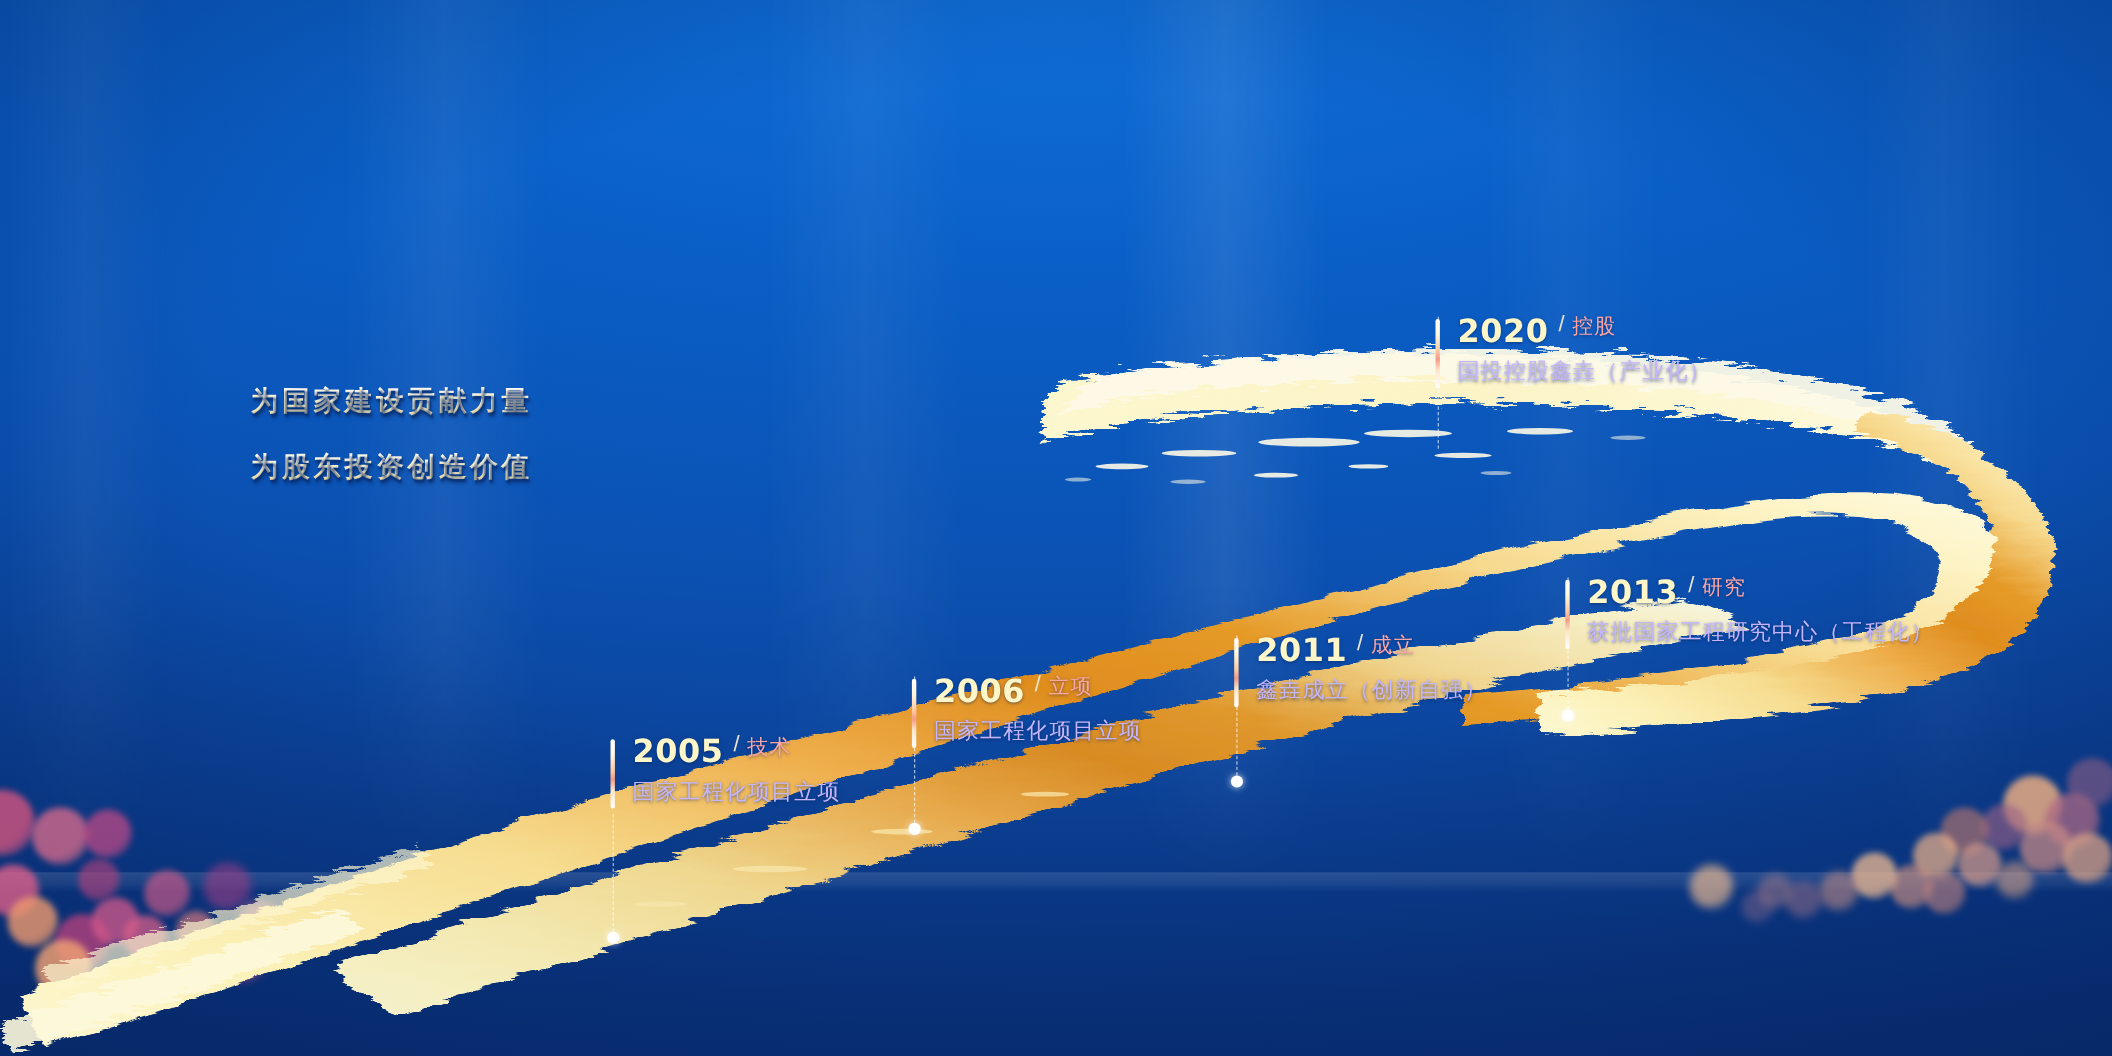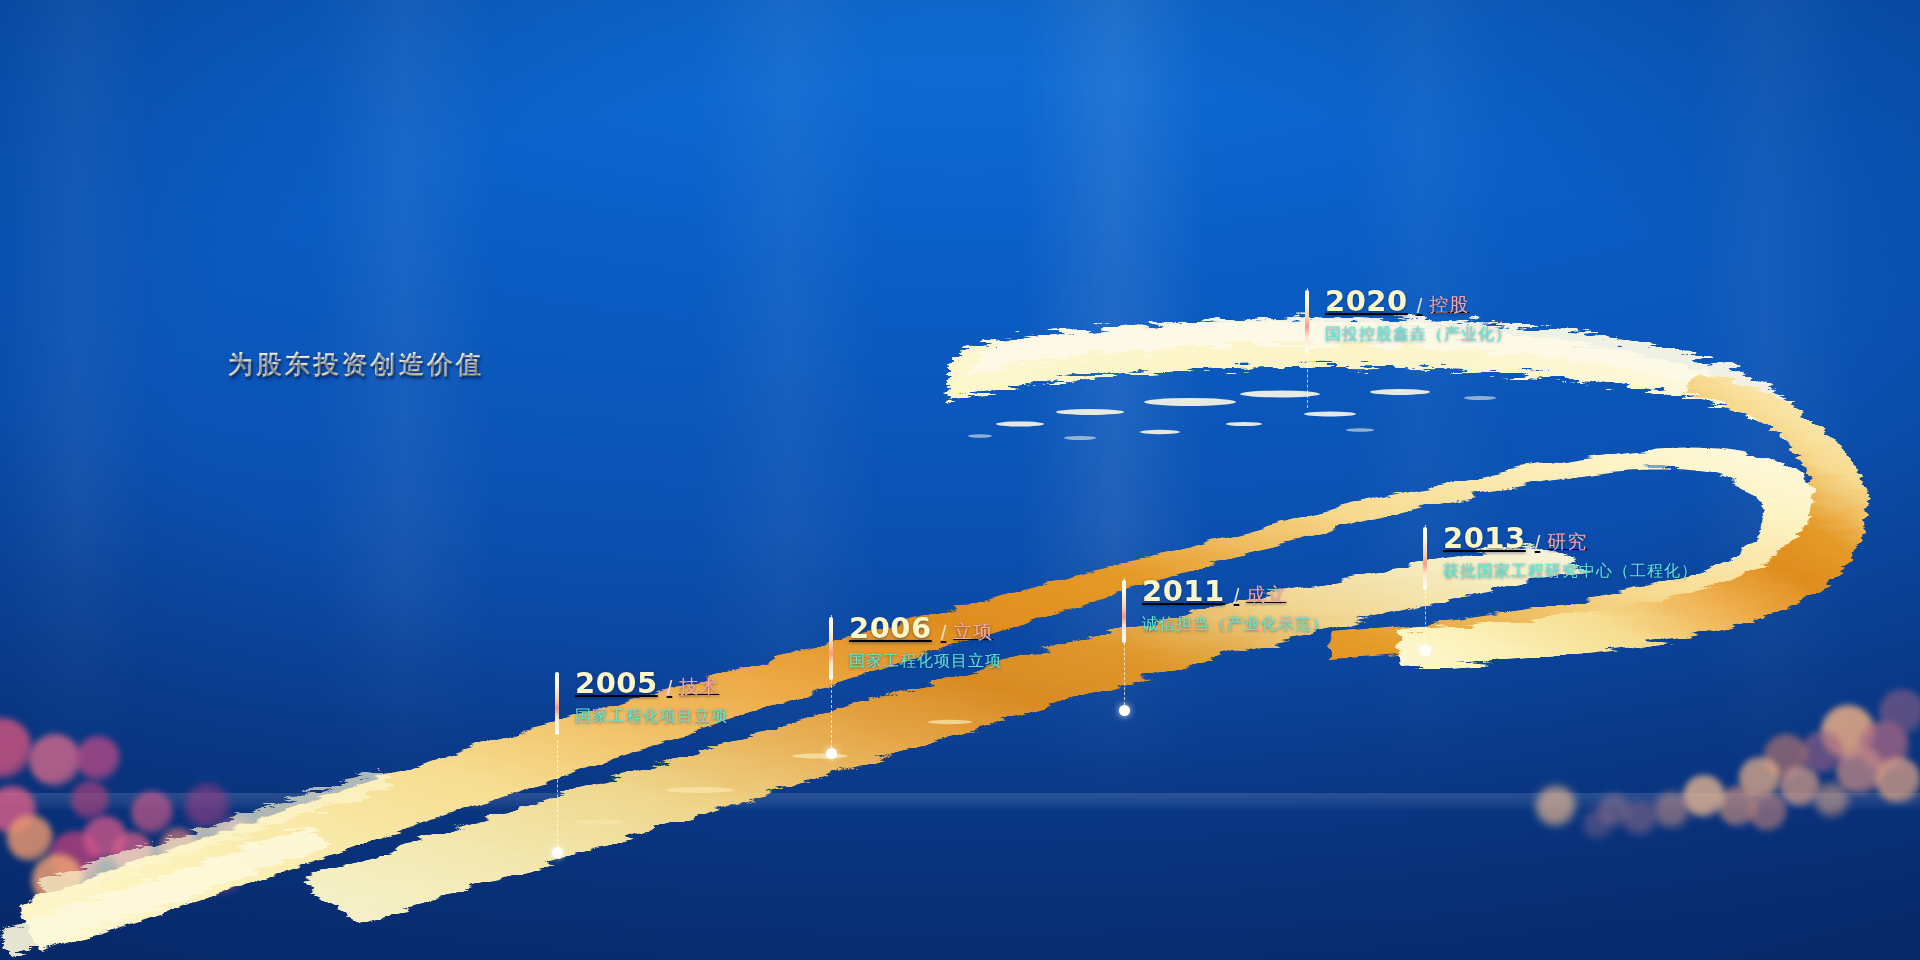--- a/index.html
+++ b/index.html
@@ -91,38 +91,38 @@
 
   
   .tl{position:absolute;}
   .tl .bar{
     position:absolute;left:0;top:0;width:4px;
     background:linear-gradient(180deg,#ffffff 0%,#fff6dd 22%,#ffc9a0 46%,#f49a86 58%,#fde6c9 74%,#ffffff 100%);
     border-radius:2px;
   }
   .tl .year-row{
     position:absolute;left:20px;top:-6px;white-space:nowrap;
-    display:flex;align-items:flex-end;text-decoration:underline;
+    display:flex;align-items:flex-start;
   }
   .tl .year{
     font-size:29px;font-weight:700;letter-spacing:0.5px;
     color:#fdf6c8;
     font-family:"DejaVu Sans","Liberation Sans",sans-serif;
     text-shadow:0 1px 3px rgba(6,30,80,0.55);
   }
   .tl .sep{
     font-size:20px;color:#e9e5cf;margin:0 7px 0 9px;font-weight:400;
   }
   .tl .tag{
     font-size:19px;color:#fca5a5;letter-spacing:1px;font-weight:400;
     text-shadow:0 1px 3px rgba(6,30,80,0.55);
   }
   .tl .desc{
     position:absolute;left:20px;top:34px;white-space:nowrap;
-    font-size:16px;letter-spacing:1px;color:#5eead4;font-weight:400;
+    font-size:20px;letter-spacing:1px;color:#c4b5fd;font-weight:400;
     text-shadow:0 1px 3px rgba(6,30,80,0.6);
   }
   .conn{position:absolute;border-left:1px dashed rgba(255,255,255,0.72);width:0;}
   .dot{
     position:absolute;width:11px;height:11px;border-radius:50%;
     background:#ffffff;box-shadow:0 0 7px rgba(255,255,255,0.85);
   }
 </style>
 </head>
 <body>
@@ -301,20 +301,21 @@
         <ellipse cx="820" cy="756" rx="28" ry="2.6"></ellipse>
         <ellipse cx="600" cy="822" rx="24" ry="2.4"></ellipse>
         <ellipse cx="950" cy="722" rx="22" ry="2.2"></ellipse>
       </g>
     </svg>
   </div>
 
 
 
   <div class="slogans">
+    <div class="slogan">为国家建设贡献力量</div>
     <div class="slogan">为股东投资创造价值</div>
   </div>
 
   <div class="conn" style="left:557px;top:740px;height:112px;"></div>
   <div class="dot" style="left:552px;top:847px;"></div>
   <div class="tl" style="left:555px;top:672px;">
     <div class="bar" style="height:63px;"></div>
     <div class="year-row">
       <span class="year">2005</span>
       <span class="sep">/</span>
@@ -337,21 +338,21 @@
 
   <div class="conn" style="left:1124px;top:578px;height:132px;"></div>
   <div class="dot" style="left:1119px;top:705px;"></div>
   <div class="tl" style="left:1122px;top:580px;">
     <div class="bar" style="height:63px;"></div>
     <div class="year-row">
       <span class="year">2011</span>
       <span class="sep">/</span>
       <span class="tag">成立</span>
     </div>
-    <div class="desc">诚信担当（产业化示范）</div>
+    <div class="desc">鑫垚成立（创新自强）</div>
   </div>
 
   <div class="conn" style="left:1425px;top:525px;height:125px;"></div>
   <div class="dot" style="left:1420px;top:645px;"></div>
   <div class="tl" style="left:1423px;top:527px;">
     <div class="bar" style="height:63px;"></div>
     <div class="year-row">
       <span class="year">2013</span>
       <span class="sep">/</span>
       <span class="tag">研究</span>

